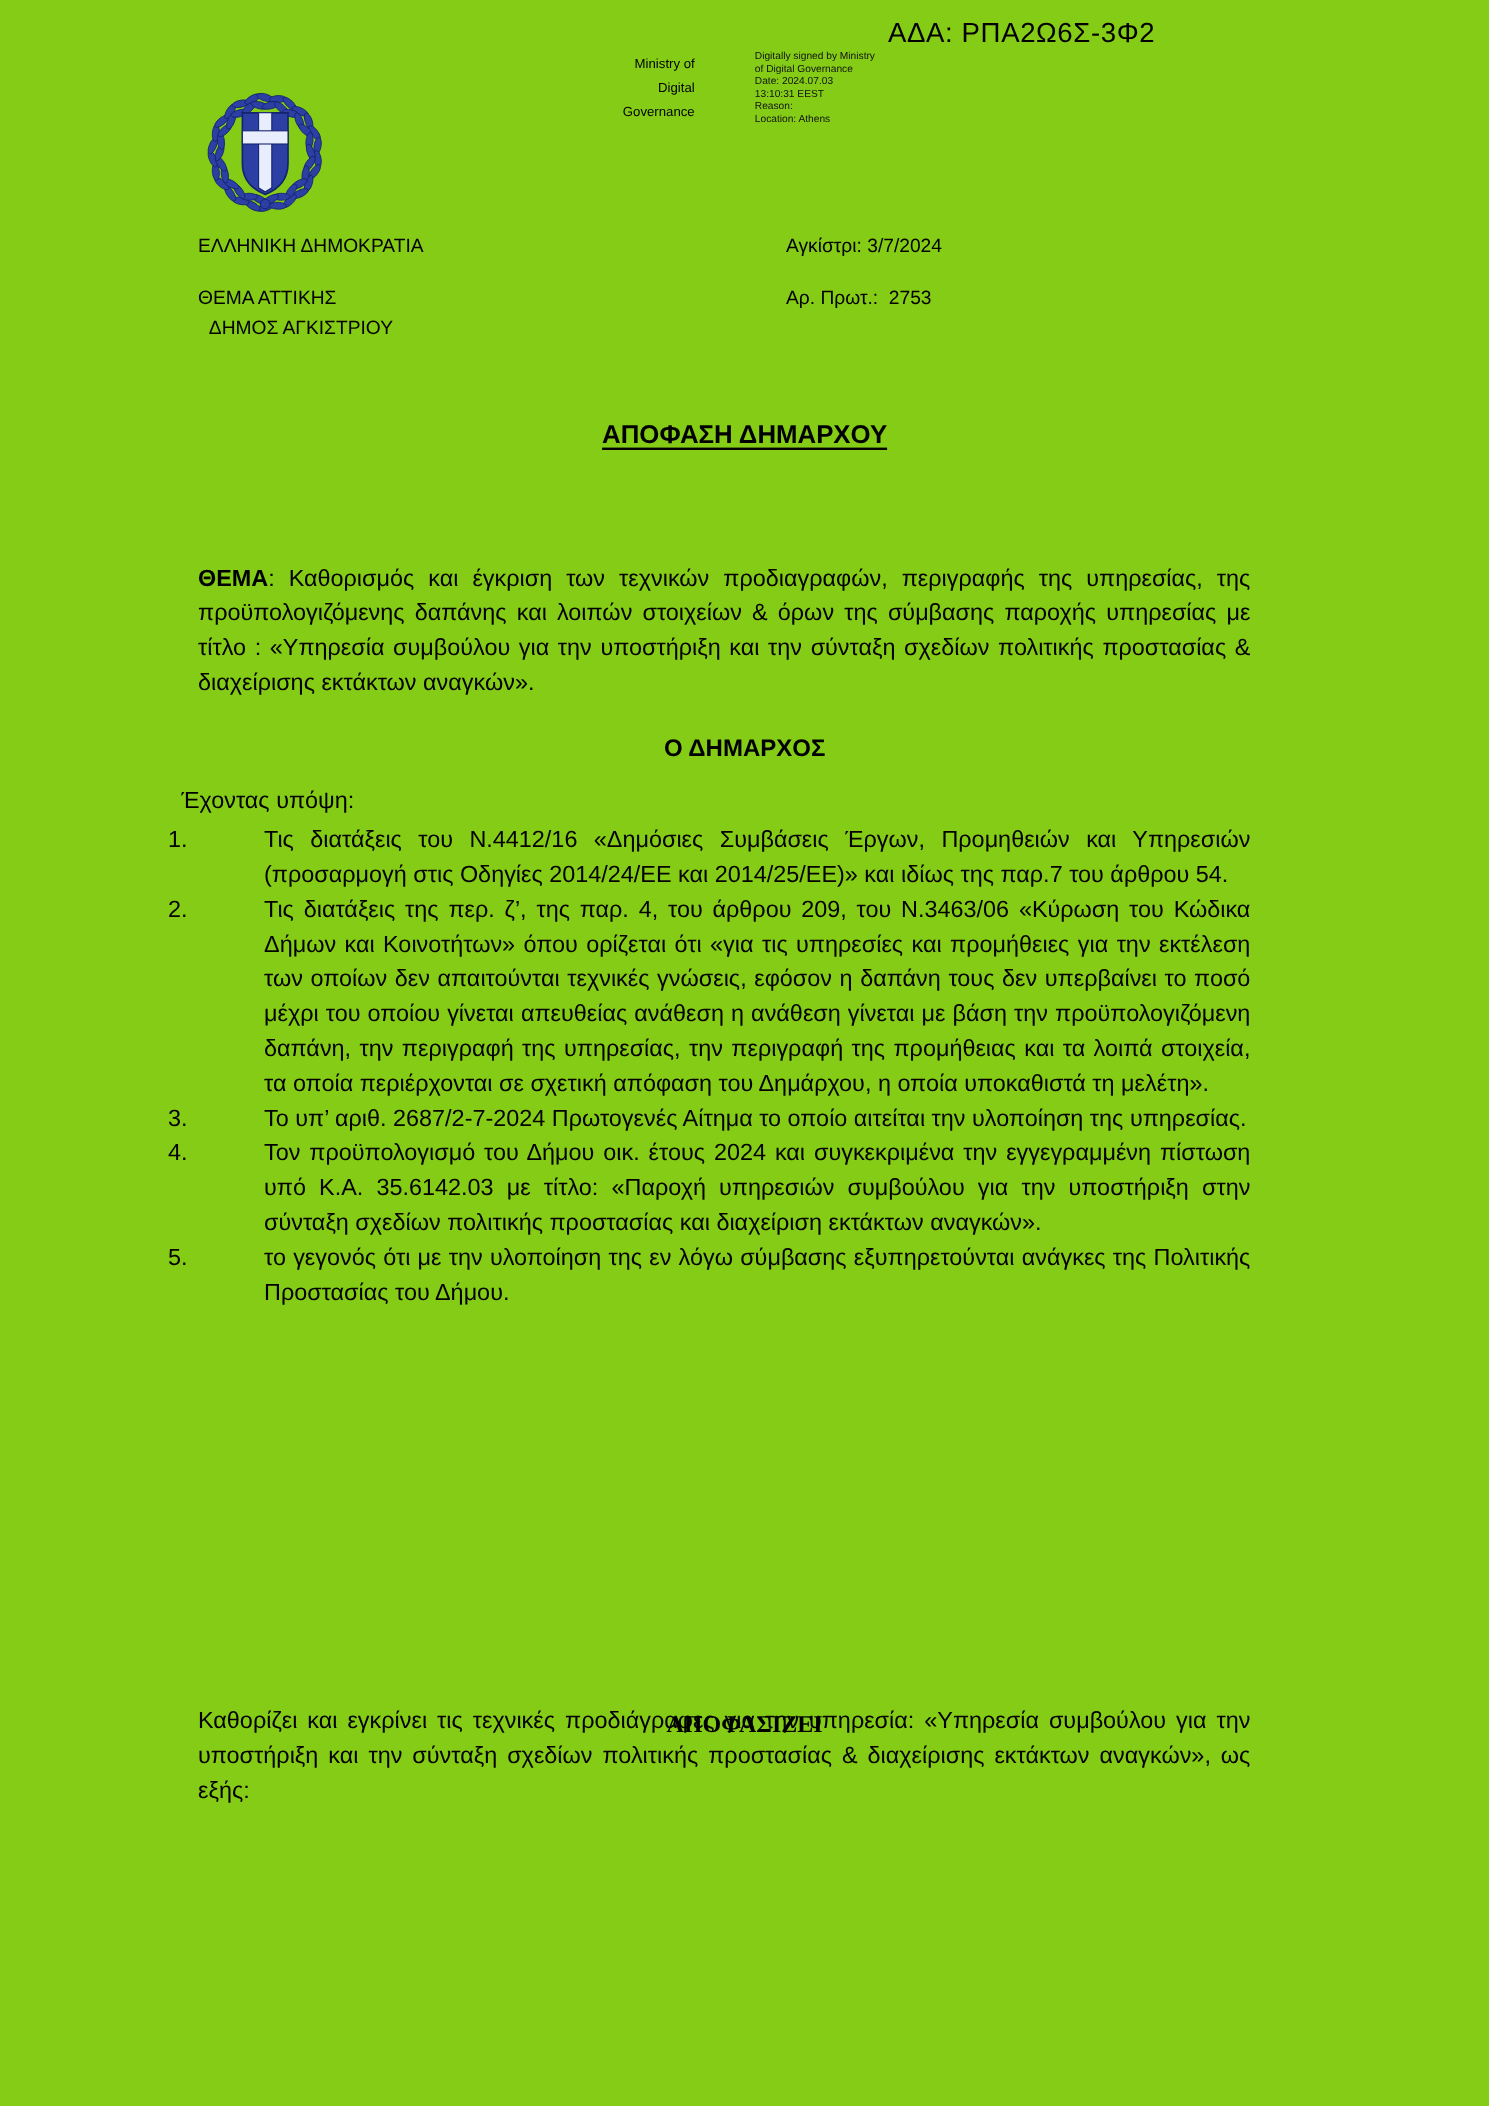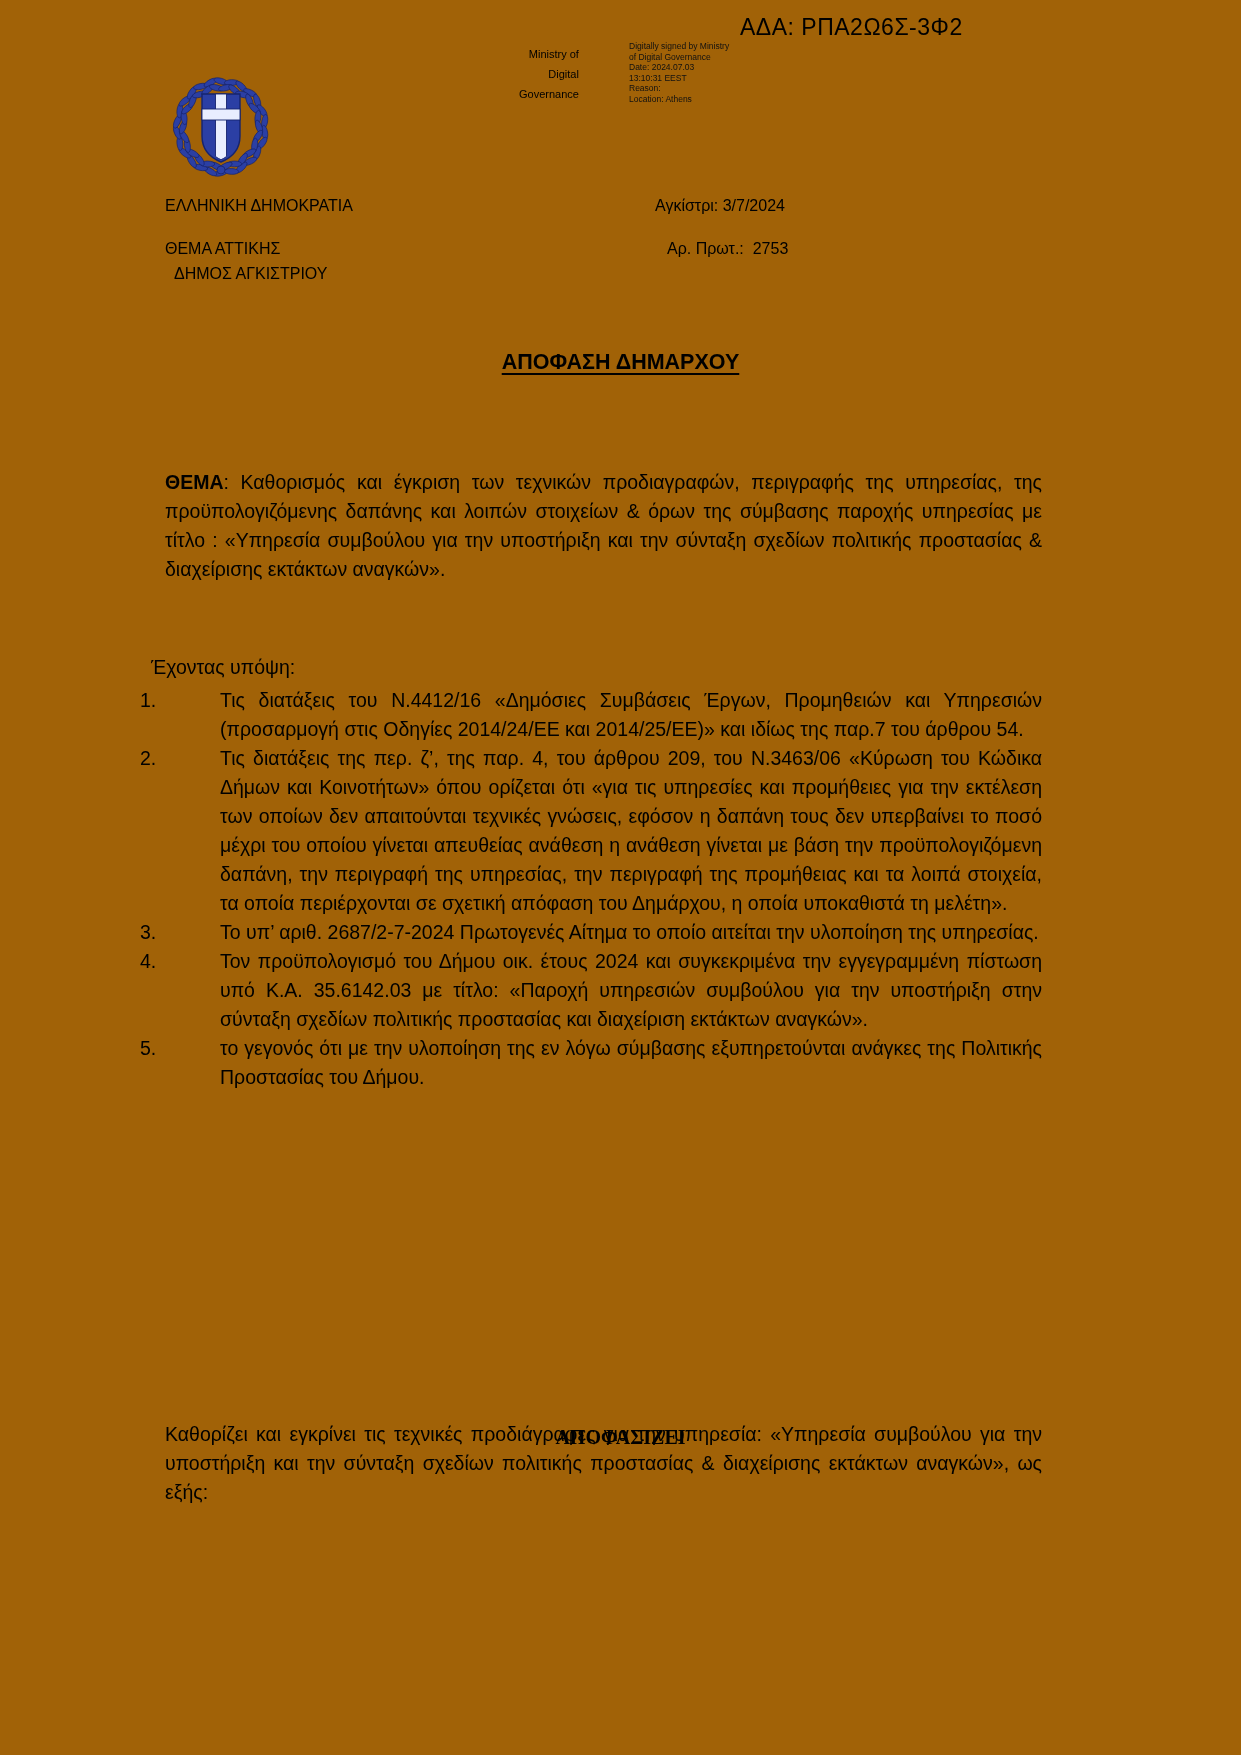--- a/index.html
+++ b/index.html
@@ -3,21 +3,21 @@
 <meta charset="utf-8">
 <style>
   html,body{margin:0;padding:0;background:#ffffff;}
   body{
     width:1241px;height:1755px;
     font-family:"Liberation Sans","DejaVu Sans",sans-serif;
     color:#000;
     position:relative;
     overflow:hidden;
   }
-  .page{position:absolute;left:0;top:0;width:1241px;height:1755px;background:#a16207;}
+  .page{position:absolute;left:0;top:0;width:1241px;height:1755px;background:#84cc16;}
 
   .ada{
     position:absolute;top:14px;left:740px;
     font-size:23px;letter-spacing:.5px;white-space:nowrap;
   }
   .sig-name{
     position:absolute;left:519px;top:44px;
     font-size:11px;line-height:20px;white-space:pre-line;text-align:right;
   }
   .sig-details{
@@ -27,21 +27,21 @@
   .emblem{position:absolute;left:170px;top:70px;width:102px;height:112px;}
   .emblem svg{width:100%;height:100%;}
 
   .auth-line,.meta-line{
     position:absolute;font-size:16px;white-space:pre-wrap;
   }
   .auth-1{left:165px;top:197px;}
   .auth-2{left:165px;top:240px;}
   .auth-3{left:174px;top:265px;text-align:right;}
   .meta-1{left:655px;top:197px;}
-  .meta-2{left:655px;top:240px;margin-left:12px;}
+  .meta-2{left:655px;top:240px;}
 
   .title-main{
     position:absolute;left:0;top:350px;width:1241px;
     text-align:center;font-size:21.5px;font-weight:bold;
   }
   .title-main span{
     text-decoration:underline;text-decoration-thickness:2px;text-underline-offset:4px;
   }
   .title-sub{
     position:absolute;left:0;top:394px;width:1241px;
@@ -164,20 +164,21 @@
 
   <div class="meta-line meta-1">Αγκίστρι: 3/7/2024</div>
   <div class="meta-line meta-2">Αρ. Πρωτ.:  2753</div>
 
   <div class="title-main">
     <span>ΑΠΟΦΑΣΗ ΔΗΜΑΡΧΟΥ</span>
   </div>
 
   <p class="body-par subject"><b>ΘΕΜΑ</b><span>: Καθορισμός και έγκριση των τεχνικών προδιαγραφών, περιγραφής της υπηρεσίας, της προϋπολογιζόμενης δαπάνης και λοιπών στοιχείων &amp; όρων της σύμβασης παροχής υπηρεσίας με τίτλο : «Υπηρεσία συμβούλου για την υποστήριξη και την σύνταξη σχεδίων πολιτικής προστασίας &amp; διαχείρισης εκτάκτων αναγκών».</span></p>
 
+  <div class="mayor-heading">Ο ΔΗΜΑΡΧΟΣ</div>
 
   <div class="having">Έχοντας υπόψη:</div>
 
   <ol class="considerations" id="clist">
     <li class="citem">
       <span class="cnum">1.</span>
       <span class="ctext">Τις διατάξεις του Ν.4412/16 «Δημόσιες Συμβάσεις Έργων, Προμηθειών και Υπηρεσιών (προσαρμογή στις Οδηγίες 2014/24/ΕΕ και 2014/25/ΕΕ)» και ιδίως της παρ.7 του άρθρου 54.</span>
     </li>
 
     <li class="citem">

